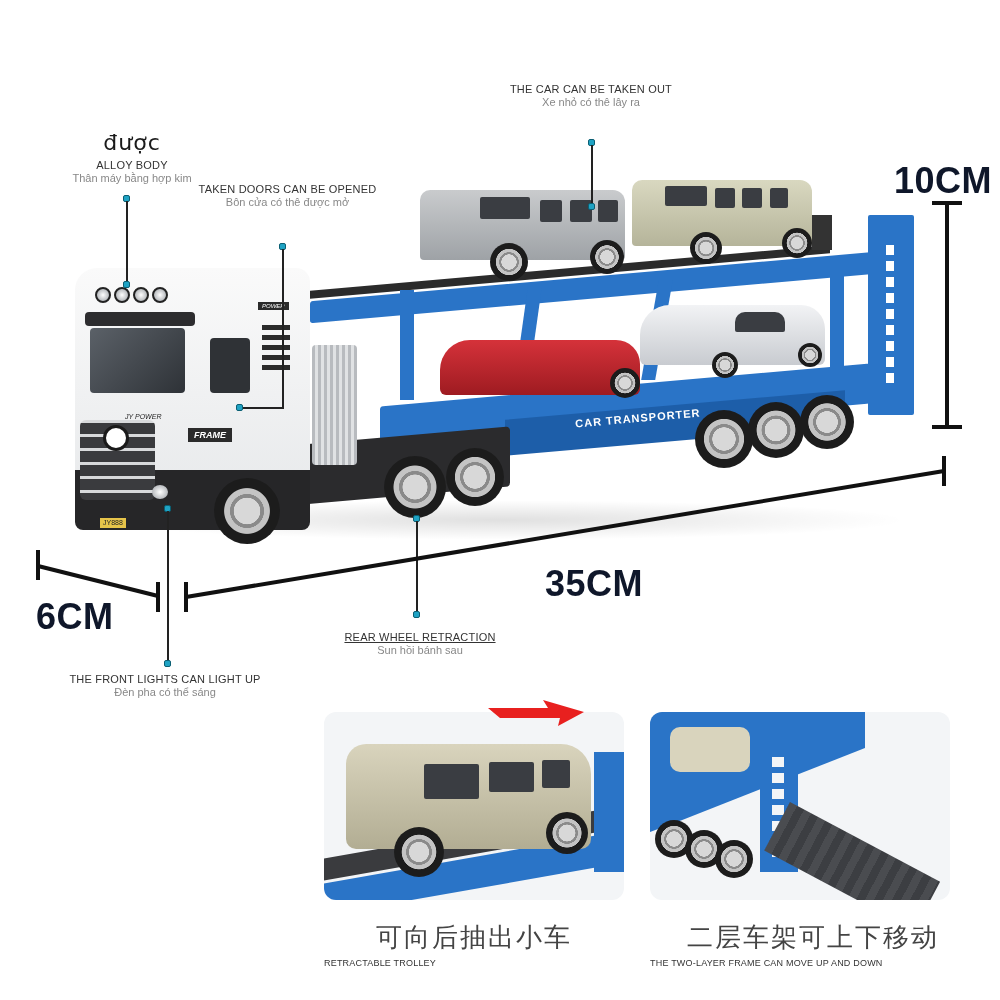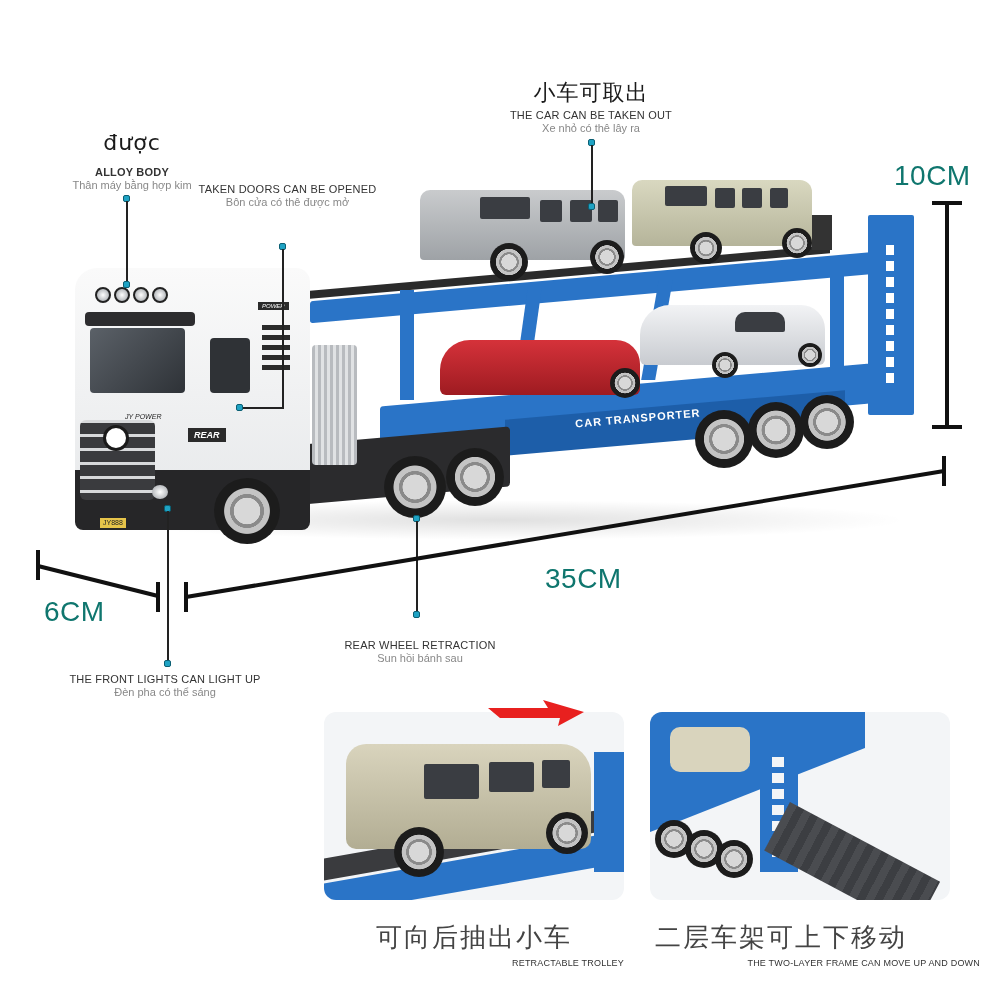--- a/index.html
+++ b/index.html
@@ -11,32 +11,32 @@
   
   .label { position: absolute; text-align: center; }
   .label .zh { font-family: "DejaVu Sans", sans-serif; font-size: 22px; color: #1a1a1a; letter-spacing: 1px; line-height: 26px; white-space: nowrap; }
   .label .en { font-size: 11px; color: #333; line-height: 14px; white-space: nowrap; letter-spacing: 0.2px; }
   .label .vi { font-size: 11px; color: #888; line-height: 13px; white-space: nowrap; }
 
   .dot { position: absolute; width: 7px; height: 7px; background: #1fa3c4; border: 1px solid #0b5f73; border-radius: 2px; }
   .vline { position: absolute; width: 1.5px; background: #222; }
   .hline { position: absolute; height: 1.5px; background: #222; }
 
-  .dim-text { position: absolute; font-size: 28px; color: #0f766e; font-weight: 400; letter-spacing: 0.5px; }
+  .dim-text { position: absolute; font-size: 36px; color: #0f172a; font-weight: 700; letter-spacing: 0.5px; }
 
   
   .blue { background: #2a74c7; }
   .blue-dark { background: #1d5ea9; }
   .tire { position: absolute; border-radius: 50%; background: radial-gradient(circle, #d8d8d8 0 28%, #8a8a8a 29% 36%, #c4c4c4 37% 48%, #1c1c1c 50% 100%); }
   .car { position: absolute; border-radius: 10px 12px 4px 4px; }
   .win { position: absolute; background: #3a3d42; border-radius: 2px; }
 
   .panel { position: absolute; background: #f3f5f7; border-radius: 12px; overflow: hidden; }
   .caption-zh { position: absolute; font-family: "DejaVu Sans", sans-serif; font-size: 26px; color: #444; letter-spacing: 2px; text-align: center; white-space: nowrap; }
-  .caption-en { position: absolute; font-size: 9px; color: #333; letter-spacing: 0.2px; text-align: right; white-space: nowrap; }
+  .caption-en { position: absolute; font-size: 9px; color: #333; letter-spacing: 0.2px; text-align: left; white-space: nowrap; }
 </style>
 </head>
 <body>
 
 <div class="abs" style="left:0;top:0;width:1000px;height:560px;">
 
   <div class="abs" style="left:90px;top:500px;width:820px;height:40px;border-radius:50%;background:radial-gradient(ellipse, rgba(0,0,0,0.12), rgba(0,0,0,0) 70%);"></div>
 
   <div class="abs blue" style="left:380px;top:385px;width:490px;height:40px;transform:skewY(-5deg);border-radius:3px;"></div>
 
@@ -86,97 +86,96 @@
   <div class="abs" style="left:312px;top:345px;width:45px;height:120px;background:repeating-linear-gradient(to right,#b8bbbf 0 3px,#e0e2e4 3px 6px);border-radius:4px;"></div>
 
   <div class="abs" style="left:75px;top:268px;width:235px;height:252px;background:linear-gradient(#fafafa,#e6e8ea);border-radius:22px 14px 6px 6px;"></div>
   <div class="abs" style="left:75px;top:470px;width:235px;height:60px;background:#262628;border-radius:0 0 8px 8px;"></div>
   <div class="abs" style="left:85px;top:312px;width:110px;height:14px;background:#2d2d2f;border-radius:4px;"></div>
   <div class="abs" style="left:90px;top:328px;width:95px;height:65px;background:linear-gradient(135deg,#5b6168,#2e3237);border-radius:4px;"></div>
   <div class="abs" style="left:210px;top:338px;width:40px;height:55px;background:#2f3236;border-radius:4px;"></div>
   <div class="abs" style="left:80px;top:420px;width:75px;height:80px;background:repeating-linear-gradient(to bottom,#d8dadc 0 3px,#3a3b3e 3px 14px);border-radius:6px;"></div>
   <div class="abs" style="left:103px;top:425px;width:26px;height:26px;border:3px solid #1a1a1a;border-radius:50%;background:#fff;"></div>
   <div class="abs" style="left:125px;top:413px;font-size:7px;font-style:italic;color:#222;">JY POWER</div>
-  <div class="abs" style="left:188px;top:428px;padding:2px 6px;font-size:9px;font-weight:bold;font-style:italic;color:#fff;background:#2b2b2b;">REAR</div>
+  <div class="abs" style="left:188px;top:428px;padding:2px 6px;font-size:9px;font-weight:bold;font-style:italic;color:#fff;background:#2b2b2b;">FRAME</div>
   <div class="abs" style="left:258px;top:302px;padding:1px 4px;font-size:6px;font-style:italic;color:#fff;background:#2b2b2b;">POWER</div>
   <div class="abs" style="left:262px;top:325px;width:28px;height:45px;background:repeating-linear-gradient(to bottom,#2b2b2b 0 5px,transparent 5px 10px);"></div>
   <div class="abs" style="left:95px;top:287px;width:80px;height:18px;display:flex;gap:3px;">
     <div style="width:16px;height:16px;border-radius:50%;background:radial-gradient(#fff,#9a9ea3);border:2px solid #222;"></div>
     <div style="width:16px;height:16px;border-radius:50%;background:radial-gradient(#fff,#9a9ea3);border:2px solid #222;"></div>
     <div style="width:16px;height:16px;border-radius:50%;background:radial-gradient(#fff,#9a9ea3);border:2px solid #222;"></div>
     <div style="width:16px;height:16px;border-radius:50%;background:radial-gradient(#fff,#9a9ea3);border:2px solid #222;"></div>
   </div>
   <div class="abs" style="left:152px;top:485px;width:16px;height:14px;border-radius:50%;background:radial-gradient(#fff,#9a9ea3);"></div>
   <div class="abs" style="left:100px;top:518px;width:26px;height:10px;font-size:7px;line-height:10px;text-align:center;background:#e6c44a;color:#222;">JY888</div>
 
   <div class="tire" style="left:214px;top:478px;width:66px;height:66px;"></div>
   <div class="tire" style="left:384px;top:456px;width:62px;height:62px;"></div>
   <div class="tire" style="left:446px;top:448px;width:58px;height:58px;"></div>
 </div>
 
 <div class="label" style="left:52px;top:130px;width:160px;">
   <div class="zh">được</div>
-  <div class="en" style="margin-top:9px;font-weight:bold;">ALLOY BODY</div>
+  <div class="en" style="margin-top:2px;">ALLOY BODY</div>
   <div class="vi">Thân máy bằng hợp kim</div>
 </div>
 <div class="dot" style="left:123px;top:195px;"></div>
 <div class="vline" style="left:126px;top:201px;height:82px;"></div>
 <div class="dot" style="left:123px;top:281px;"></div>
 
 <div class="label" style="left:190px;top:180px;width:195px;">
   <div class="en" style="margin-top:2px;">TAKEN DOORS CAN BE OPENED</div>
   <div class="vi">Bôn cửa có thê được mở</div>
 </div>
 <div class="dot" style="left:279px;top:243px;"></div>
 <div class="vline" style="left:282px;top:249px;height:160px;"></div>
 <div class="hline" style="left:240px;top:407px;width:43px;"></div>
 <div class="dot" style="left:236px;top:404px;"></div>
 
 <div class="label" style="left:486px;top:80px;width:210px;">
-  <div class="zh">小车可取出</div>
   <div class="en" style="margin-top:2px;">THE CAR CAN BE TAKEN OUT</div>
   <div class="vi">Xe nhỏ có thê lây ra</div>
 </div>
 <div class="dot" style="left:588px;top:139px;"></div>
 <div class="vline" style="left:591px;top:145px;height:62px;"></div>
 <div class="dot" style="left:588px;top:203px;"></div>
 
 <div class="dot" style="left:164px;top:505px;"></div>
 <div class="vline" style="left:167px;top:511px;height:152px;"></div>
 <div class="dot" style="left:164px;top:660px;"></div>
 <div class="label" style="left:45px;top:670px;width:240px;">
   <div class="en" style="margin-top:2px;">THE FRONT LIGHTS CAN LIGHT UP</div>
   <div class="vi">Đèn pha có thể sáng</div>
 </div>
 
 <div class="dot" style="left:413px;top:515px;"></div>
 <div class="vline" style="left:416px;top:521px;height:94px;"></div>
 <div class="dot" style="left:413px;top:611px;"></div>
 <div class="label" style="left:330px;top:622px;width:180px;">
-  <div class="en" style="margin-top:16px;">REAR WHEEL RETRACTION</div>
+  <div class="en" style="margin-top:8px;text-decoration:underline;">REAR WHEEL RETRACTION</div>
   <div class="vi">Sun hồi bánh sau</div>
 </div>
 
 <svg class="abs" style="left:0;top:0;" width="1000" height="1000">
 
   <line x1="947" y1="203" x2="947" y2="427" stroke="#111" stroke-width="4"></line>
   <line x1="932" y1="203" x2="962" y2="203" stroke="#111" stroke-width="4"></line>
   <line x1="932" y1="427" x2="962" y2="427" stroke="#111" stroke-width="4"></line>
 
   <line x1="186" y1="597" x2="944" y2="471" stroke="#111" stroke-width="4"></line>
   <line x1="186" y1="582" x2="186" y2="612" stroke="#111" stroke-width="4"></line>
   <line x1="944" y1="456" x2="944" y2="486" stroke="#111" stroke-width="4"></line>
 
   <line x1="38" y1="566" x2="158" y2="596" stroke="#111" stroke-width="4"></line>
   <line x1="38" y1="550" x2="38" y2="580" stroke="#111" stroke-width="4"></line>
   <line x1="158" y1="582" x2="158" y2="612" stroke="#111" stroke-width="4"></line>
 </svg>
 <div class="dim-text" style="left:894px;top:160px;">10CM</div>
 <div class="dim-text" style="left:545px;top:563px;">35CM</div>
-<div class="dim-text" style="left:44px;top:596px;">6CM</div>
+<div class="dim-text" style="left:36px;top:596px;">6CM</div>
 
 <div class="panel" style="left:324px;top:712px;width:300px;height:188px;">
   <div class="abs" style="left:0;top:120px;width:300px;height:22px;background:#3a3b3e;transform:skewY(-10deg);"></div>
   <div class="abs" style="left:0;top:145px;width:300px;height:32px;background:#2a74c7;transform:skewY(-10deg);"></div>
   <div class="abs" style="left:270px;top:40px;width:30px;height:120px;background:#2a74c7;"></div>
   <div class="car" style="left:22px;top:32px;width:245px;height:105px;background:linear-gradient(#d9d4bd,#b2ad93);border-radius:20px 30px 10px 10px;"></div>
   <div class="win" style="left:100px;top:52px;width:55px;height:35px;"></div>
   <div class="win" style="left:165px;top:50px;width:45px;height:30px;"></div>
   <div class="win" style="left:218px;top:48px;width:28px;height:28px;"></div>
   <div class="tire" style="left:70px;top:115px;width:50px;height:50px;"></div>
@@ -192,14 +191,14 @@
   <div class="abs" style="left:122px;top:45px;width:12px;height:100px;background:repeating-linear-gradient(to bottom,#f3f5f7 0 10px,#2a74c7 10px 16px);"></div>
   <div class="abs" style="left:140px;top:90px;width:170px;height:55px;background:repeating-linear-gradient(90deg,#4a4c50 0 8px,#3c3e42 8px 16px);transform:rotate(28deg);transform-origin:left top;"></div>
   <div class="abs" style="left:20px;top:15px;width:80px;height:45px;background:#d9d4bd;border-radius:10px;"></div>
   <div class="tire" style="left:5px;top:108px;width:38px;height:38px;"></div>
   <div class="tire" style="left:35px;top:118px;width:38px;height:38px;"></div>
   <div class="tire" style="left:65px;top:128px;width:38px;height:38px;"></div>
 </div>
 
 <div class="caption-zh" style="left:324px;top:920px;width:300px;">可向后抽出小车</div>
 <div class="caption-en" style="left:324px;top:958px;width:300px;">RETRACTABLE TROLLEY</div>
-<div class="caption-zh" style="left:616px;top:920px;width:330px;font-family:Liberation Serif, serif;">二层车架可上下移动</div>
+<div class="caption-zh" style="left:648px;top:920px;width:330px;font-family:Liberation Serif, serif;">二层车架可上下移动</div>
 <div class="caption-en" style="left:650px;top:958px;width:330px;">THE TWO-LAYER FRAME CAN MOVE UP AND DOWN</div>
 
 </body></html>

